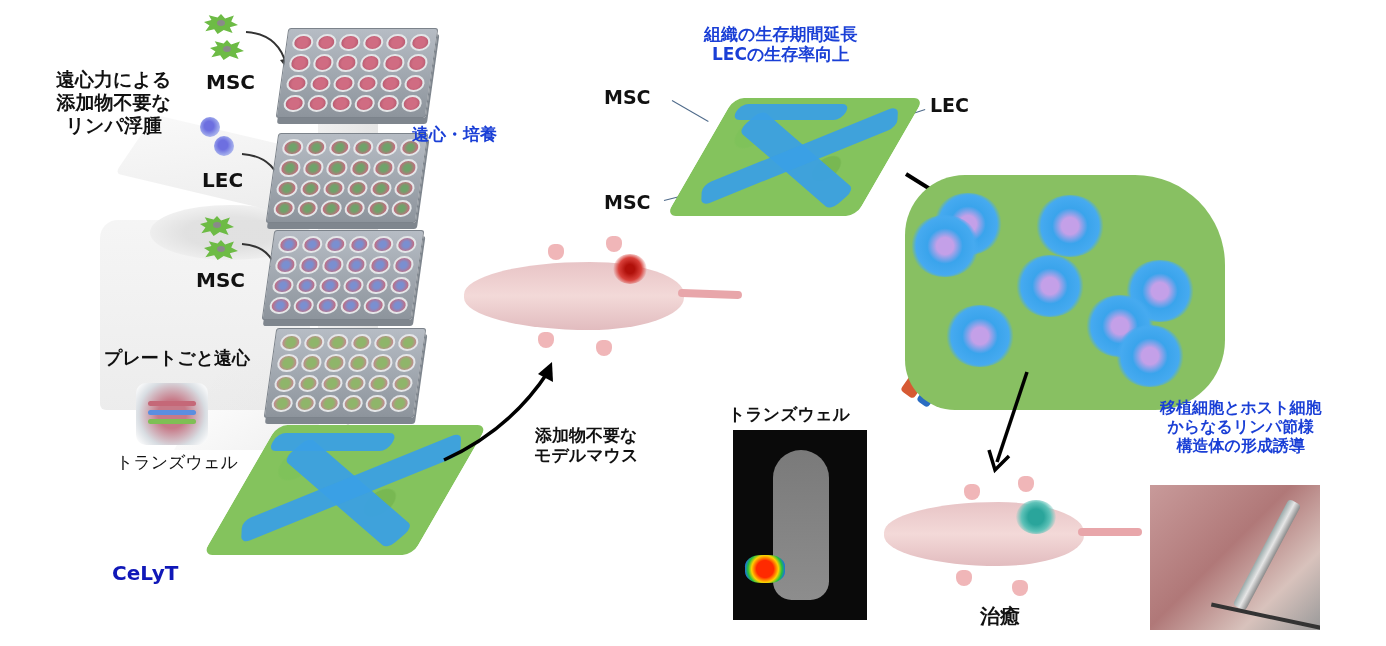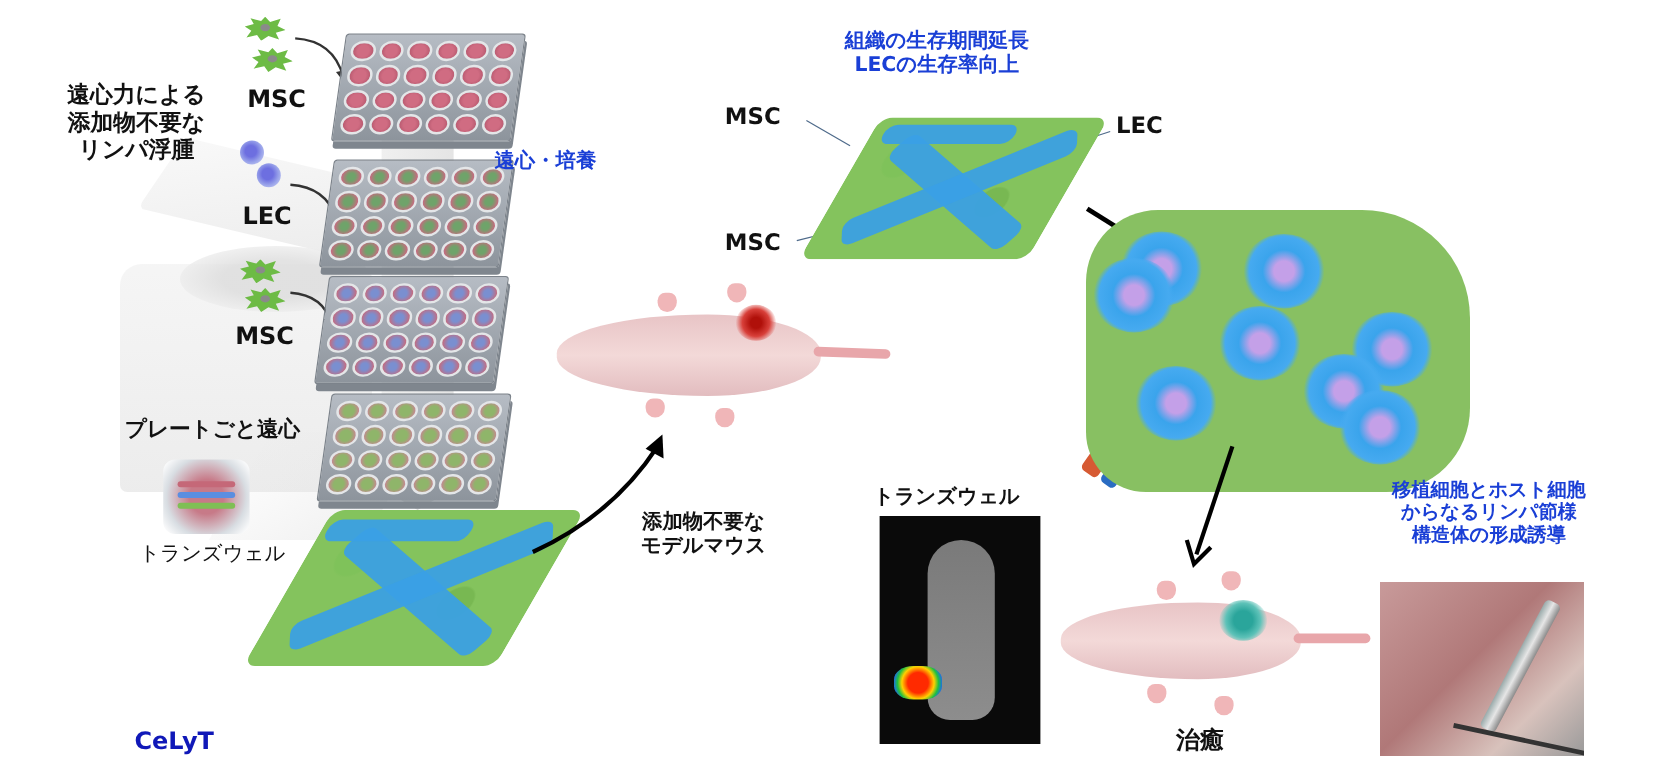--- a/index.html
+++ b/index.html
@@ -216,21 +216,21 @@
   <div class="layer" style="top:27px;background:#5b8ee0;"></div>
   <div class="layer" style="top:36px;background:#7fbf55;"></div>
 </div>
 <div class="lbl" style="left:116px;top:452px;font-size:17px;font-weight:normal;">トランズウェル</div>
 
 <div class="tissue" style="left:240px;top:425px;width:210px;height:130px;">
   <div class="band" style="left:20px;top:55px;width:180px;height:26px;transform:rotate(30deg);"></div>
   <div class="band" style="left:15px;top:50px;width:190px;height:26px;transform:rotate(-28deg);"></div>
   <div class="band" style="left:5px;top:8px;width:120px;height:18px;"></div>
 </div>
-<div class="lbl navy" style="left:112px;top:561px;font-size:20px;margin-top:44px;">CeLyT</div>
+<div class="lbl navy" style="left:112px;top:561px;font-size:20px;">CeLyT</div>
 
 <svg class="abs" style="left:440px;top:360px;" width="120" height="105">
   <path d="M4 100 Q70 70 108 12" stroke="#000" stroke-width="3.5" fill="none"></path>
   <path d="M98 14 L112 2 L113 22 Z" fill="#000"></path>
 </svg>
 
 <div class="lbl center" style="left:534px;top:425px;font-size:17px;">
   <div>添加物不要な</div>
   <div>モデルマウス</div>
 </div>

